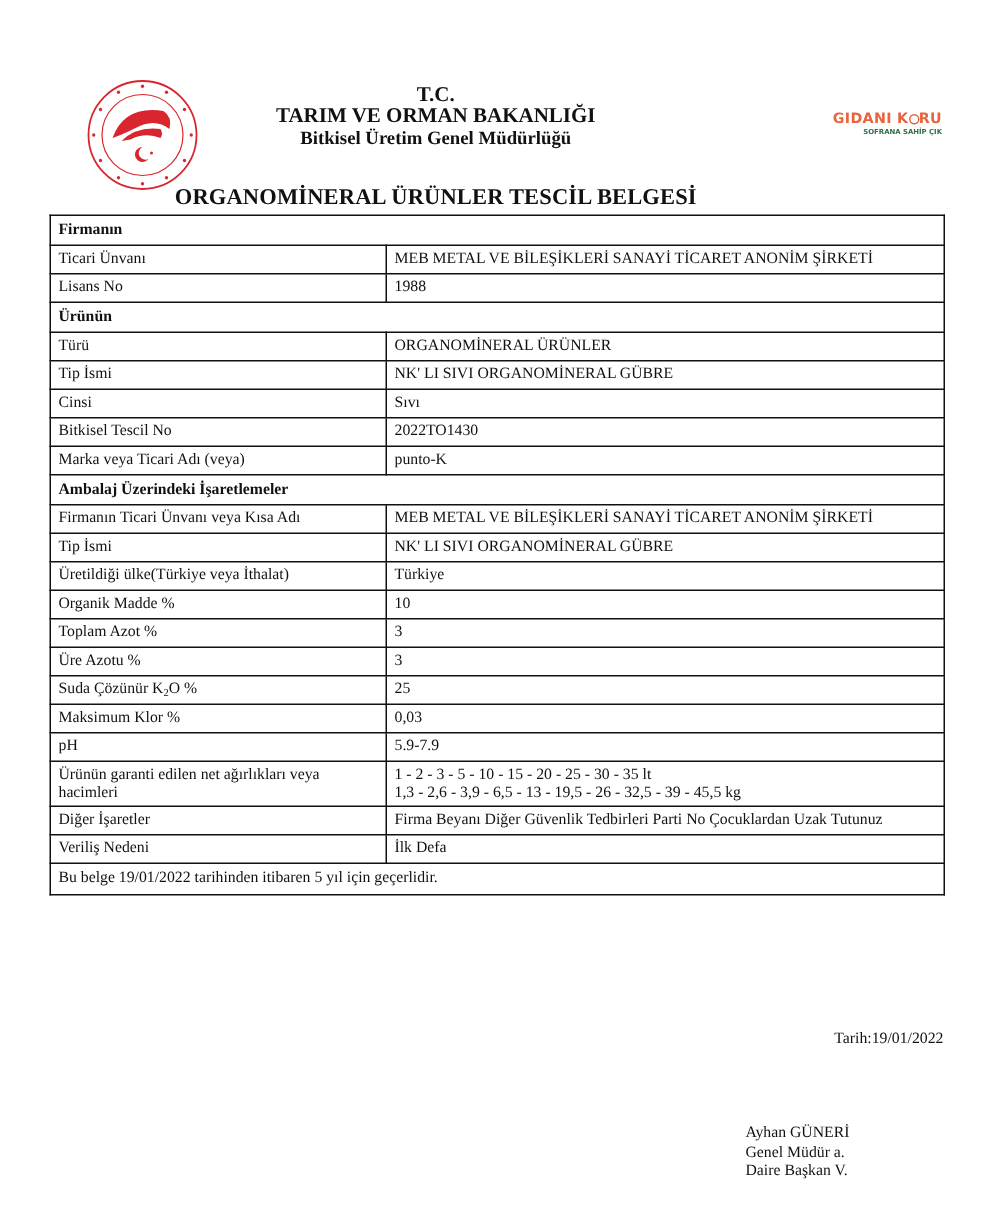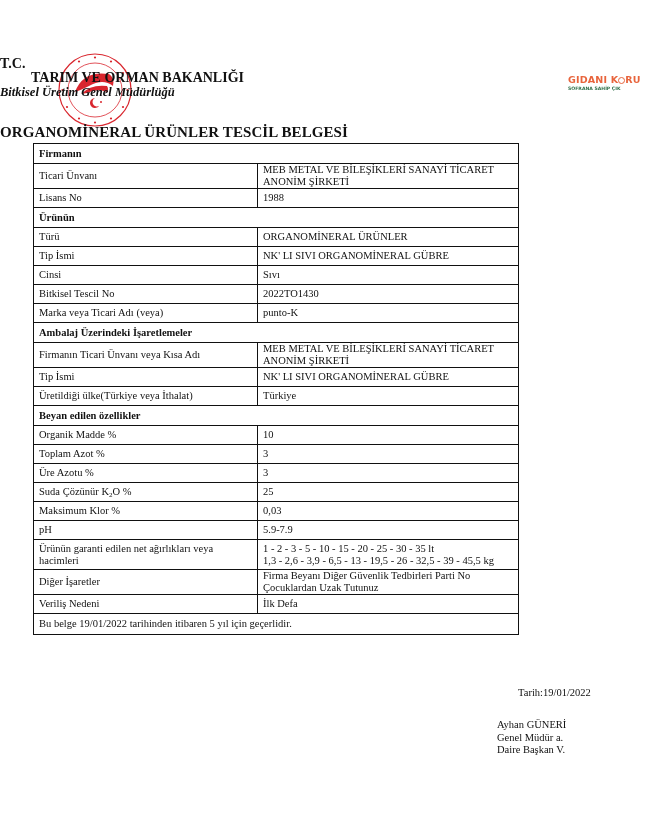--- a/index.html
+++ b/index.html
@@ -2,43 +2,43 @@
 <html><head>
   <meta charset="utf-8">
   <style>
     html, body { margin: 0; padding: 0; background: #ffffff; }
     body { width: 661px; height: 813px; position: relative; overflow: hidden;
            font-family: "Liberation Serif", "DejaVu Serif", serif; color: #111; }
     .page { position: absolute; left: 0; top: 0; width: 661px; height: 813px; }
 
     
     .logo-left { position: absolute; left: 57px; top: 52px; width: 76px; height: 76px; }
-    .logo-right { position: absolute; left: 568px; top: 74px; width: 80px; height: 26px; text-align: left; }
+    .logo-right { position: absolute; left: 548px; top: 74px; width: 80px; height: 26px; text-align: right; }
     .logo-right .brand { font-family: "DejaVu Sans", sans-serif; font-weight: bold; font-size: 9.5px; color: #e8643c; letter-spacing: 0.2px; line-height: 11px; }
     .logo-right .brand .o-mark { display: inline-block; width: 7px; height: 7px; border-radius: 50%; border: 1.5px solid #e8643c; box-sizing: border-box; vertical-align: -0.5px; }
     .logo-right .tag { font-family: "DejaVu Sans", sans-serif; font-weight: bold; font-size: 4.6px; color: #2f6f4a; line-height: 7px; }
 
-    .head { position: absolute; left: 0; width: 581px; text-align: left; font-weight: bold; }
+    .head { position: absolute; left: 0; width: 581px; text-align: center; font-weight: bold; }
     .h-tc { top: 56px; font-size: 14px; }
-    .h-min { top: 70px; font-size: 14px; padding-left: 31px; }
-    .h-dir { top: 85px; font-size: 12.5px; font-style: italic; }
+    .h-min { top: 70px; font-size: 14px; }
+    .h-dir { top: 85px; font-size: 12.5px; }
     .h-title { top: 124px; font-size: 15px; letter-spacing: 0.1px; }
 
     
-    .doc-table { position: absolute; left: 33px; top: 143px; width: 486px; border-collapse: collapse; font-size: 10.5px; }
+    .doc-table { position: absolute; left: 33px; top: 143px; width: 597px; border-collapse: collapse; font-size: 10.5px; }
     .doc-table td { border: 1px solid #111; padding: 0 5px; height: 18px; line-height: 12px; vertical-align: middle; }
     .doc-table td.label { width: 213px; }
     .doc-table tr.section td { font-weight: bold; height: 19px; }
     .doc-table tr.tall td { height: 29px; }
     .doc-table tr.footer-row td { height: 20px; }
     sub { font-size: 7px; vertical-align: -2px; line-height: 0; }
 
     .legal { position: absolute; left: 33px; top: 656px; width: 600px; font-size: 10.5px; line-height: 14px; }
-    .date { position: absolute; left: 480px; top: 687px; width: 149px; text-align: center; font-size: 10.5px; }
-    .sign { position: absolute; left: 497px; top: 719px; font-size: 10.5px; line-height: 12.5px; font-family: Liberation Serif, serif; }
+    .date { position: absolute; left: 480px; top: 687px; width: 149px; text-align: right; font-size: 10.5px; }
+    .sign { position: absolute; left: 497px; top: 750px; font-size: 10.5px; line-height: 12.5px; font-family: Liberation Serif, serif; }
     .sign div { white-space: nowrap; }
   </style>
 </head>
 <body>
 
 <div class="page">
 
   <div class="logo-left">
     <svg width="76" height="76" viewBox="0 0 76 76">
       <circle cx="38" cy="38" r="36" fill="none" stroke="#d9262e" stroke-width="1.2"></circle>
@@ -121,23 +121,20 @@
     </tr>
     <tr>
       <td class="label">Tip İsmi</td>
       <td>NK' LI SIVI ORGANOMİNERAL GÜBRE</td>
     </tr>
     <tr>
       <td class="label">Üretildiği ülke(Türkiye veya İthalat)</td>
       <td>Türkiye</td>
     </tr>
 
-    <tr class="section">
-      <td colspan="2">Beyan edilen özellikler</td>
-    </tr>
     <tr>
       <td class="label">Organik Madde %</td>
       <td>10</td>
     </tr>
     <tr>
       <td class="label">Toplam Azot %</td>
       <td>3</td>
     </tr>
     <tr>
       <td class="label">Üre Azotu %</td>

